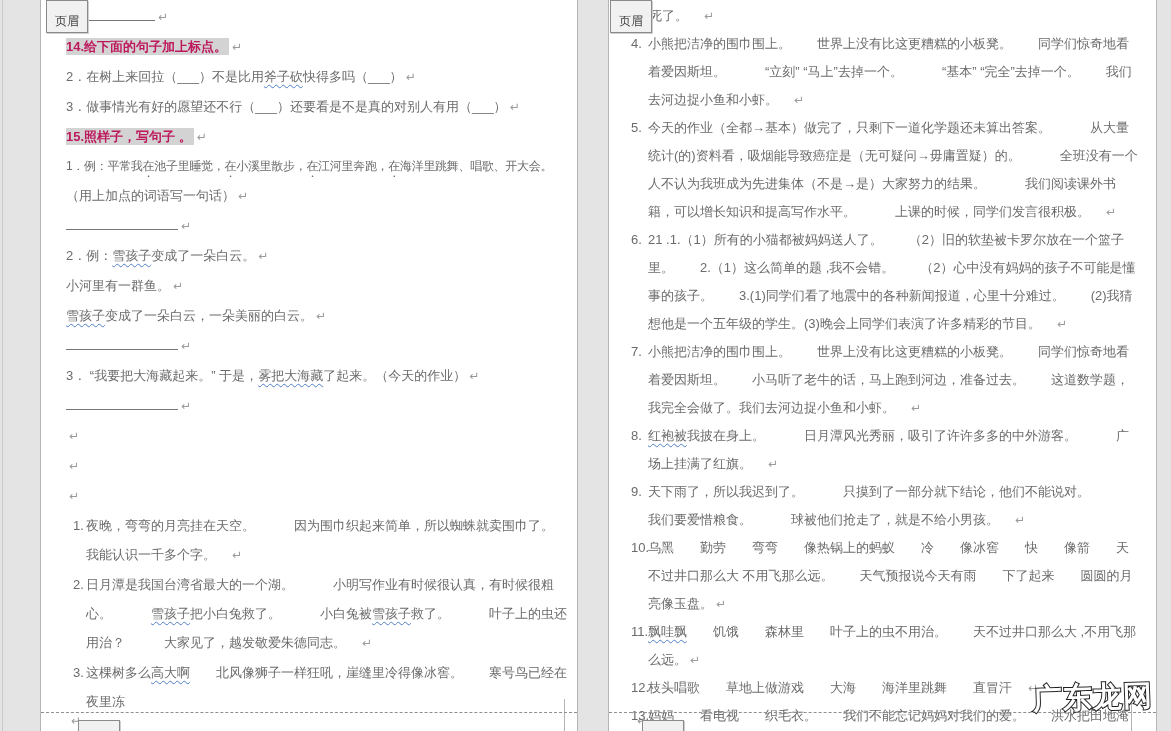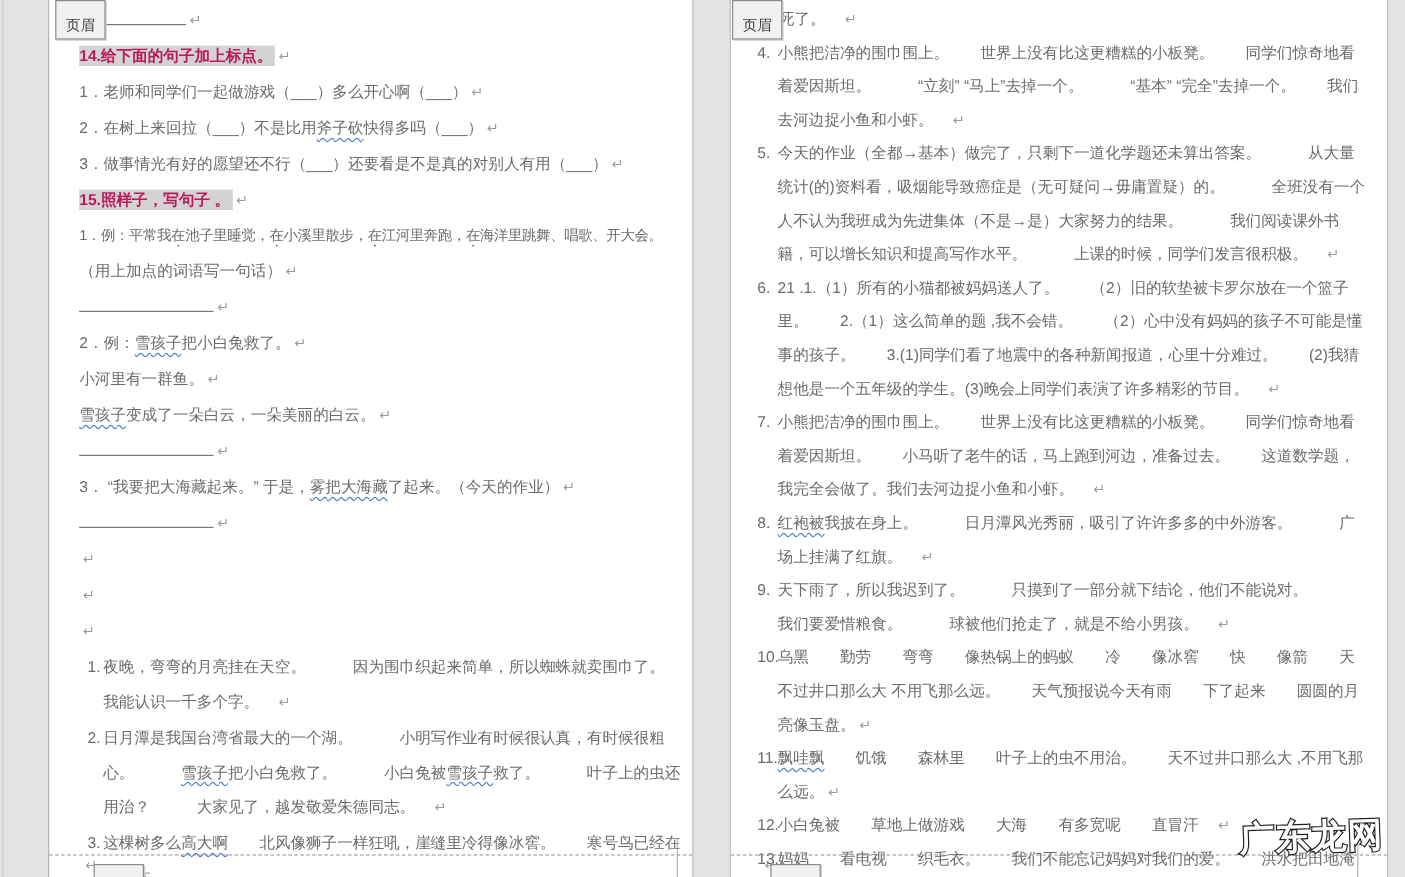--- a/index.html
+++ b/index.html
@@ -109,28 +109,27 @@
 </head>
 <body>
 
 <div class="prev-page-edge"></div>
 
 <div class="page page-left">
   <div class="hf-tag header-tag">页眉</div>
   <div class="content" id="content-left">
       <div class="para cont-left"><span class="blank blank-short"></span><span class="pilcrow">↵</span></div>
       <div class="para heading"><span class="hl">14.给下面的句子加上标点。</span><span class="pilcrow">↵</span></div>
-      <div class="para plain"><span>1．老师和同学们一起做游戏（___）多么开心啊（___）</span><span class="pilcrow">↵</span></div>
       <div class="para plain"><span>2．在树上来回拉（___）不是比用</span><span class="wavy">斧子砍</span><span>快得多吗（___）</span><span class="pilcrow">↵</span></div>
       <div class="para plain"><span>3．做事情光有好的愿望还不行（___）还要看是不是真的对别人有用（___）</span><span class="pilcrow">↵</span></div>
       <div class="para heading"><span class="hl">15.照样子，写句子 。</span><span class="pilcrow">↵</span></div>
       <div class="para plain tight"><span>1．例：平常我</span><span class="emdot">在</span><span>池子里睡觉，</span><span class="emdot">在</span><span>小溪里散步，</span><span class="emdot">在</span><span>江河里奔跑，</span><span class="emdot">在</span><span>海洋里跳舞、唱歌、开大会。</span></div>
       <div class="para plain"><span>（用上加点的词语写一句话）</span><span class="pilcrow">↵</span></div>
       <div class="para plain"><span class="blank blank-long"></span><span class="pilcrow">↵</span></div>
-      <div class="para plain"><span>2．例：</span><span class="wavy">雪孩子</span><span>把小白兔救了。</span><span class="pilcrow">↵</span></div>
+      <div class="para plain"><span>2．例：</span><span class="wavy">雪孩子</span><span>变成了一朵白云。</span><span class="pilcrow">↵</span></div>
       <div class="para plain"><span>小河里有一群鱼。</span><span class="pilcrow">↵</span></div>
       <div class="para plain"><span class="wavy">雪孩子</span><span>变成了一朵白云，一朵美丽的白云。</span><span class="pilcrow">↵</span></div>
       <div class="para plain"><span class="blank blank-long"></span><span class="pilcrow">↵</span></div>
       <div class="para plain"><span>3． “我要把大海藏起来。” 于是，</span><span class="wavy">雾把大海藏</span><span>了起来。（今天的作业）</span><span class="pilcrow">↵</span></div>
       <div class="para plain"><span class="blank blank-long"></span><span class="pilcrow">↵</span></div>
       <div class="para empty"><span class="pilcrow">↵</span></div>
       <div class="para empty"><span class="pilcrow">↵</span></div>
       <div class="para empty"><span class="pilcrow">↵</span></div>
       <div class="para li"><span class="num">1.</span><span>夜晚，弯弯的月亮挂在天空。　　　因为围巾织起来简单，所以蜘蛛就卖围巾了。　　　我能认识一千多个字。　</span><span class="pilcrow">↵</span></div>
       <div class="para li"><span class="num">2.</span><span>日月潭是我国台湾省最大的一个湖。　　　小明写作业有时候很认真，有时候很粗心。　　　</span><span class="wavy">雪孩子</span><span>把小白兔救了。　　　小白兔被</span><span class="wavy">雪孩子</span><span>救了。　　　叶子上的虫还用治？　　　大家见了，越发敬爱朱德同志。　</span><span class="pilcrow">↵</span></div>
@@ -147,21 +146,21 @@
   <div class="content" id="content-right">
       <div class="para cont-right"><span>死了。　</span><span class="pilcrow">↵</span></div>
       <div class="para li"><span class="num">4.</span><span>小熊把洁净的围巾围上。　　世界上没有比这更糟糕的小板凳。　　同学们惊奇地看着爱因斯坦。　　　“立刻” “马上”去掉一个。　　　“基本” “完全”去掉一个。　　我们去河边捉小鱼和小虾。　</span><span class="pilcrow">↵</span></div>
       <div class="para li"><span class="num">5.</span><span>今天的作业（全都→基本）做完了，只剩下一道化学题还未算出答案。　　　从大量统计(的)资料看，吸烟能导致癌症是（无可疑问→毋庸置疑）的。　　　全班没有一个人不认为我班成为先进集体（不是→是）大家努力的结果。　　　我们阅读课外书籍，可以增长知识和提高写作水平。　　　上课的时候，同学们发言很积极。　</span><span class="pilcrow">↵</span></div>
       <div class="para li"><span class="num">6.</span><span>21 .1.（1）所有的小猫都被妈妈送人了。　　（2）旧的软垫被卡罗尔放在一个篮子里。　　2.（1）这么简单的题 ,我不会错。　　（2）心中没有妈妈的孩子不可能是懂事的孩子。　　3.(1)同学们看了地震中的各种新闻报道，心里十分难过。　　(2)我猜想他是一个五年级的学生。(3)晚会上同学们表演了许多精彩的节目。　</span><span class="pilcrow">↵</span></div>
       <div class="para li"><span class="num">7.</span><span>小熊把洁净的围巾围上。　　世界上没有比这更糟糕的小板凳。　　同学们惊奇地看着爱因斯坦。　　小马听了老牛的话，马上跑到河边，准备过去。　　这道数学题，我完全会做了。我们去河边捉小鱼和小虾。　</span><span class="pilcrow">↵</span></div>
       <div class="para li"><span class="num">8.</span><span class="wavy">红袍被</span><span>我披在身上。　　　日月潭风光秀丽，吸引了许许多多的中外游客。　　　广场上挂满了红旗。　</span><span class="pilcrow">↵</span></div>
       <div class="para li"><span class="num">9.</span><span>天下雨了，所以我迟到了。　　　只摸到了一部分就下结论，他们不能说对。　　　我们要爱惜粮食。　　　球被他们抢走了，就是不给小男孩。　</span><span class="pilcrow">↵</span></div>
       <div class="para li"><span class="num">10.</span><span>乌黑　　勤劳　　弯弯　　像热锅上的蚂蚁　　冷　　像冰窖　　快　　像箭　　天不过井口那么大 不用飞那么远。　　天气预报说今天有雨　　下了起来　　圆圆的月亮像玉盘。</span><span class="pilcrow">↵</span></div>
       <div class="para li"><span class="num">11.</span><span class="wavy">飘哇飘</span><span>　　饥饿　　森林里　　叶子上的虫不用治。　　天不过井口那么大 ,不用飞那么远。</span><span class="pilcrow">↵</span></div>
-      <div class="para li"><span class="num">12.</span><span>小白兔被　　草地上做游戏　　大海　　有多宽呢　　直冒汗　</span><span class="pilcrow">↵</span></div>
+      <div class="para li"><span class="num">12.</span><span>枝头唱歌　　草地上做游戏　　大海　　海洋里跳舞　　直冒汗　</span><span class="pilcrow">↵</span></div>
       <div class="para li"><span class="num">13.</span><span>妈妈　　看电视　　织毛衣。　　我们不能忘记妈妈对我们的爱。　　洪水把田地淹没了。</span></div>
     </div>
   <div class="hf-tag footer-tag">页脚</div>
   <div class="dashed-line"></div>
   <div class="margin-mark"></div>
   <span class="below-pilcrow">↵</span>
 </div>
 
 <div class="watermark">广东龙网</div>
 

